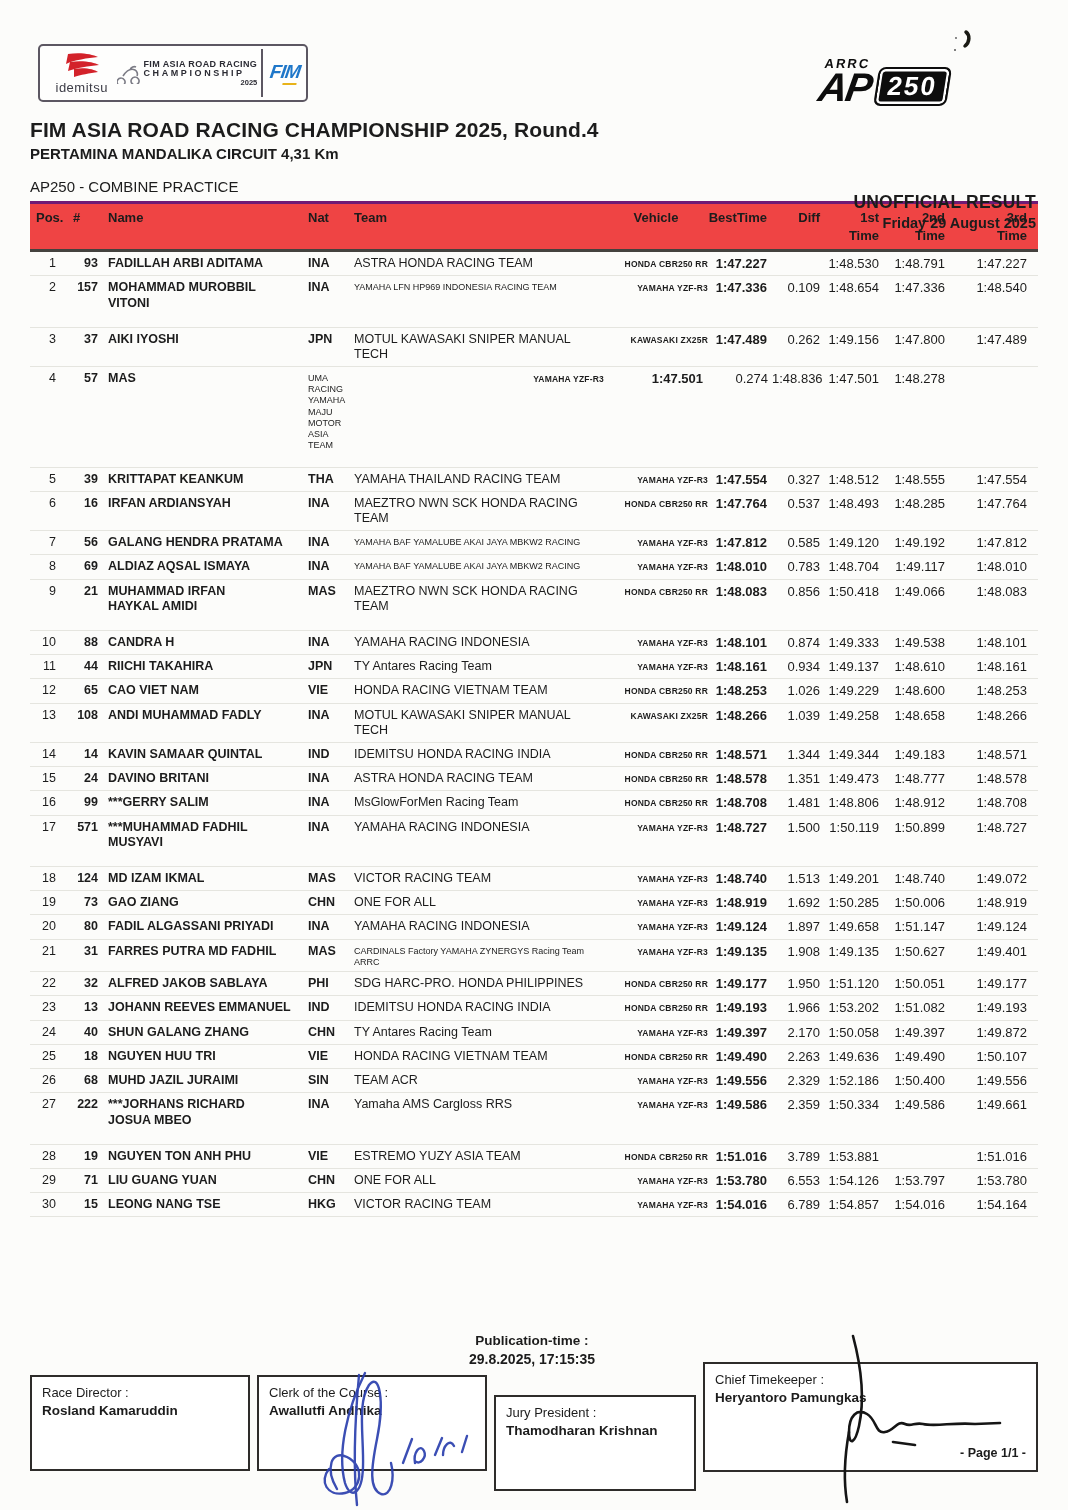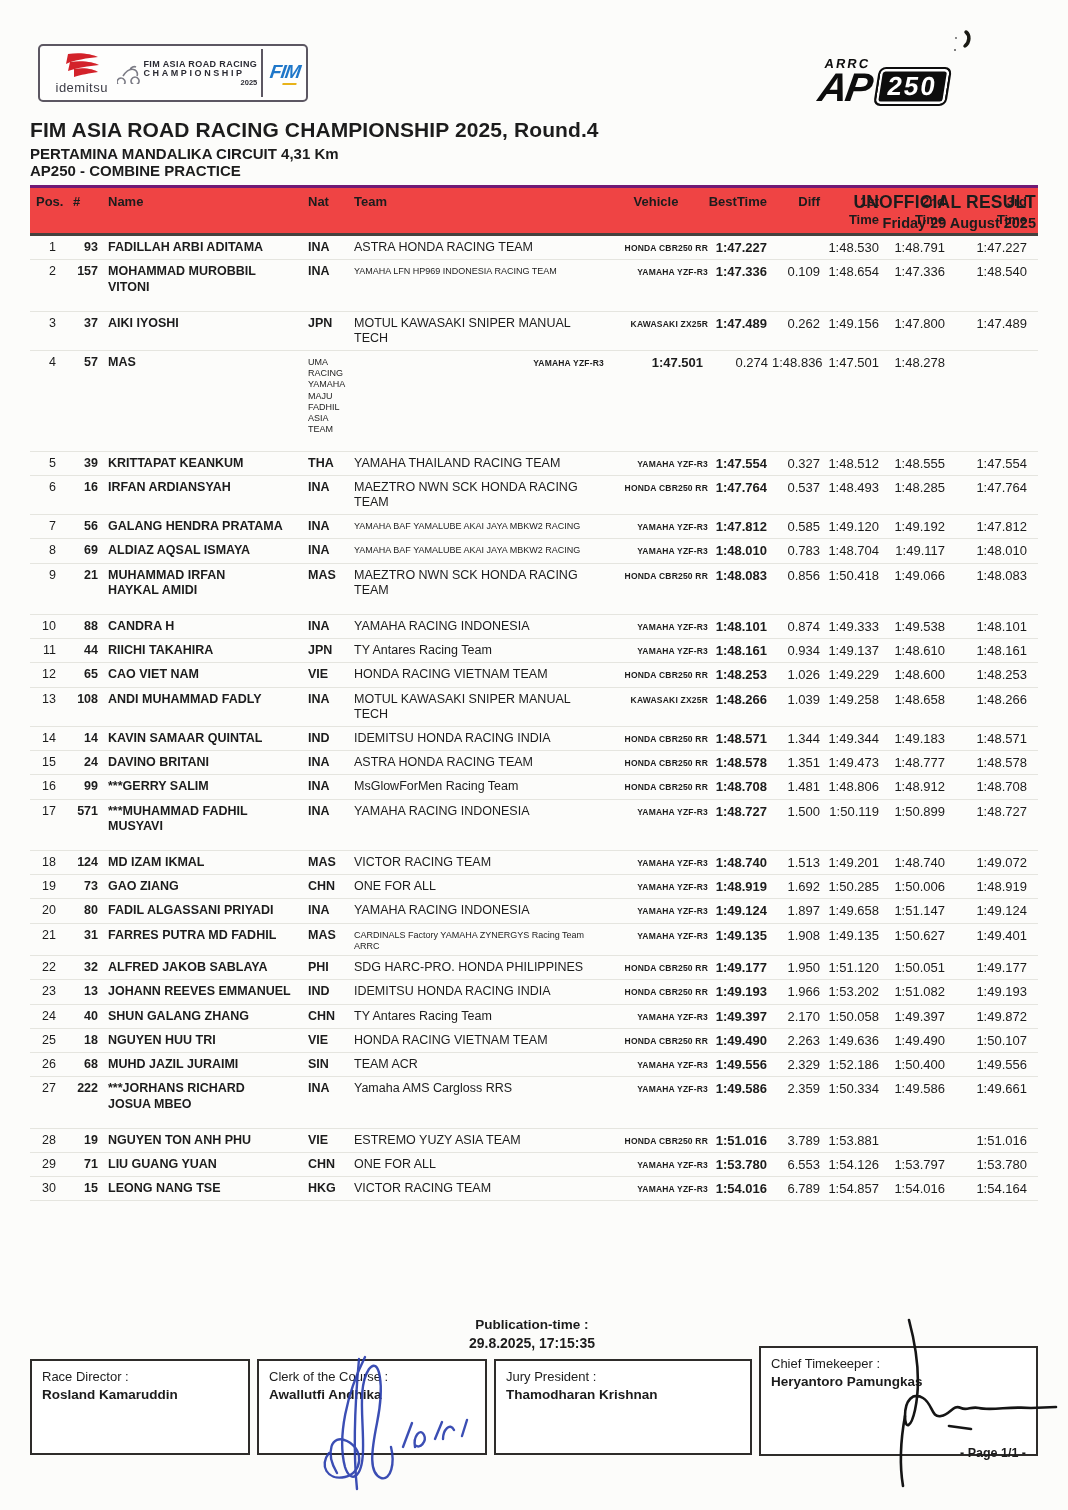--- a/index.html
+++ b/index.html
@@ -36,21 +36,21 @@
   .arrc-250 {
     margin-left:5px; background:#0d0d0d; color:#fff; font-weight:900; font-size:26px;
     letter-spacing:2px; padding:2px 10px; border:2.5px solid #0d0d0d; border-radius:7px;
     box-shadow: inset 0 0 0 2.5px #fff;
   }
   .doc-title { font-size:21px; font-weight:bold; margin-top:12px; letter-spacing:.1px; }
   .doc-subtitle { font-size:15px; font-weight:bold; margin-top:3px; }
   .result-block { position:absolute; right:32px; top:192px; text-align:right; }
   .result-status { font-size:17.5px; font-weight:800; letter-spacing:.2px; }
   .result-date { font-size:14.5px; font-weight:bold; margin-top:2px; }
-  .section-label { font-size:15px; font-weight:bold; }
+  .section-label { font-size:15px; font-weight:normal; margin-top:16px; }
 
   
   .rtable { margin-top:6px; width:1008px; font-size:12.5px; }
   .thead {
     display:grid; grid-template-columns:34px 44px 200px 46px 250px 104px 64px 52px 66px 66px 1fr;
     background:#ef4444; border-top:3px solid #701a75; border-bottom:3px solid #44423e;
     padding:5px 0 5px; font-weight:bold; font-size:13px; line-height:1.35;
   }
   .row {
     display:grid; grid-template-columns:34px 44px 200px 46px 250px 104px 64px 52px 66px 66px 1fr;
@@ -77,21 +77,21 @@
   
   .pub-block { margin-top:116px; text-align:center; padding-right:4px; }
   .pub-label { font-size:13.5px; font-weight:bold; }
   .pub-value { font-size:14px; font-weight:bold; margin-top:3px; }
   .officials { display:flex; gap:7px; margin-top:8px; position:relative; height:118px; align-items:flex-start; }
   .obox { border:2px solid #2e2c2a; background:#fff; padding:8px 10px; height:96px; position:relative; }
   .obox .role { font-size:13px; }
   .obox .oname { font-size:13.5px; font-weight:bold; margin-top:3px; }
   .obox1 { width:220px; }
   .obox2 { width:230px; }
-  .obox3 { width:258px; }
+  .obox3 { width:202px;margin-top:20px; }
   .obox4 { flex:1; height:110px; margin-top:-13px; }
   .sig { position:absolute; overflow:visible; pointer-events:none; }
 
   .sponsors { margin-top:34px; }
   .sp-row { display:flex; justify-content:center; align-items:center; gap:22px; }
   .sp { display:inline-flex; align-items:center; font-weight:900; white-space:nowrap; }
   .sp-idemitsu { color:#44444e; font-size:13px; font-weight:normal; }
   .sp-idemitsu::before { content:""; display:inline-block; width:13px; height:13px; margin-right:4px;
      background:#d3222a; clip-path:polygon(0 15%,100% 0,55% 50%,100% 40%,20% 100%,45% 55%,0 65%); }
   .sp-dunlop { background:#f6d71d; color:#111; font-style:italic; font-size:12px; padding:3px 9px; letter-spacing:.5px; transform:skewX(-6deg); }
@@ -212,21 +212,21 @@
           <div class="c6">1:47.489</div>
           <div class="c7">0.262</div>
           <div class="c8">1:49.156</div>
           <div class="c9">1:47.800</div>
           <div class="c10">1:47.489</div>
         </div>
         <div class="row tall">
           <div class="c0">4</div>
           <div class="c1">57</div>
           <div class="c3">MAS</div>
-          <div class="c4 team-small">UMA RACING YAMAHA MAJU FADHIL ASIA TEAM</div>
+          <div class="c4 team-small">UMA RACING YAMAHA MAJU MOTOR ASIA TEAM</div>
           <div class="c5">YAMAHA YZF-R3</div>
           <div class="c6">1:47.501</div>
           <div class="c7">0.274</div>
           <div class="c8">1:48.836</div>
           <div class="c9">1:47.501</div>
           <div class="c10">1:48.278</div>
         </div>
         <div class="row">
           <div class="c0">5</div>
           <div class="c1">39</div>

